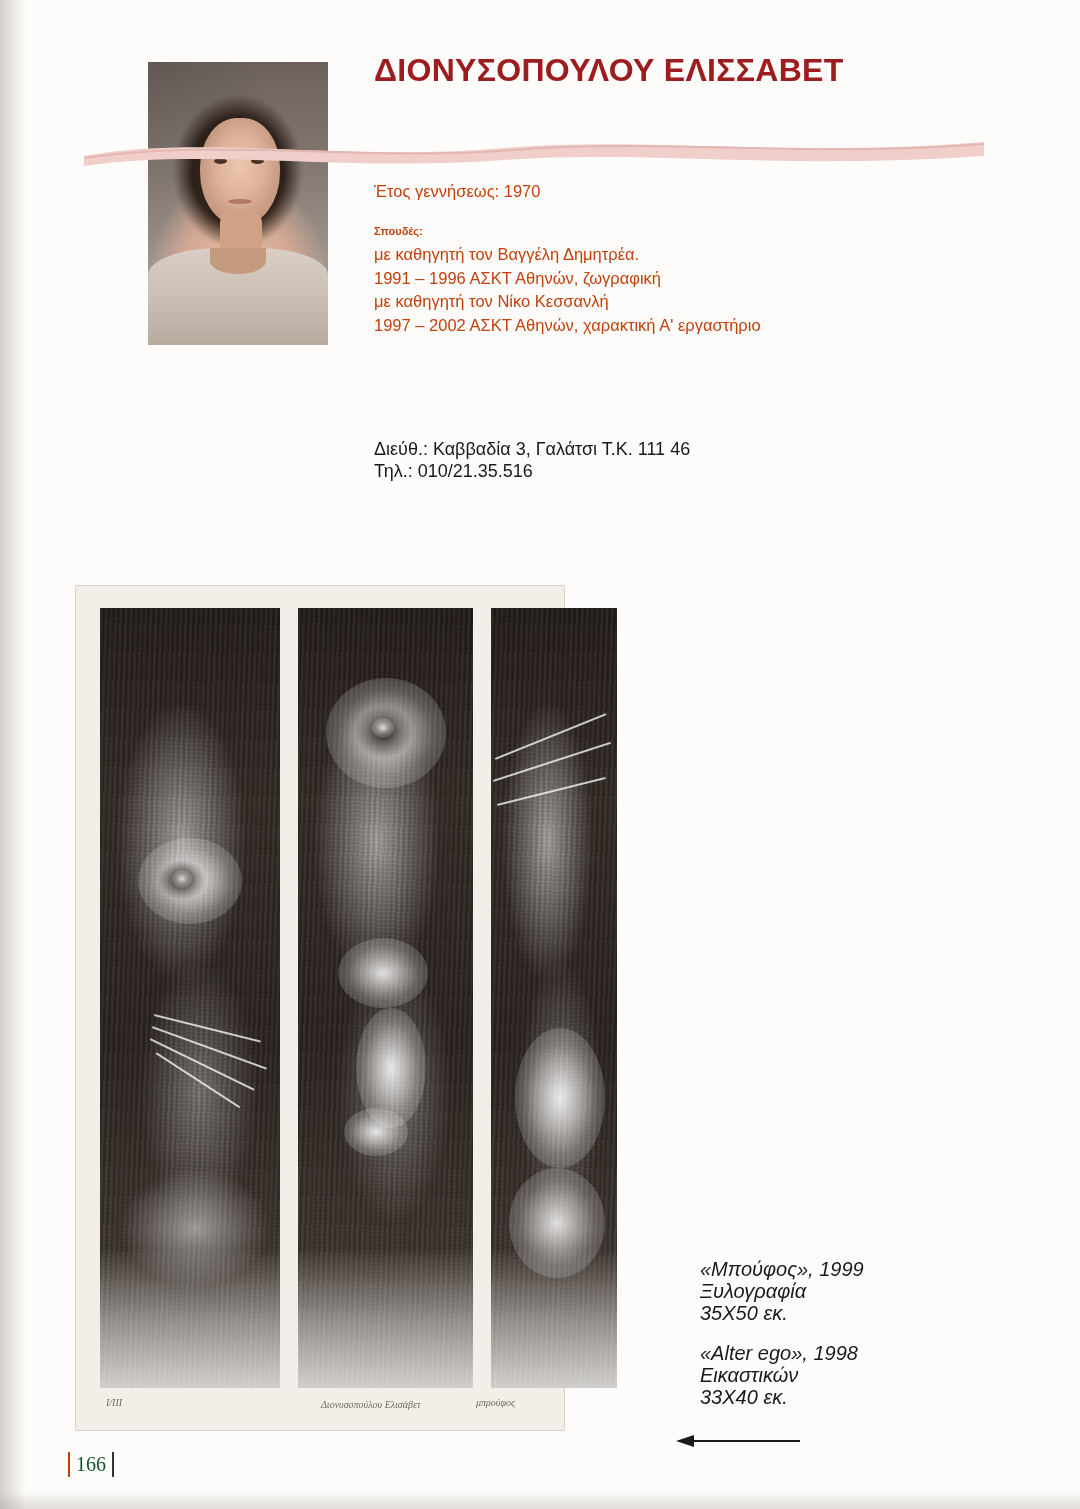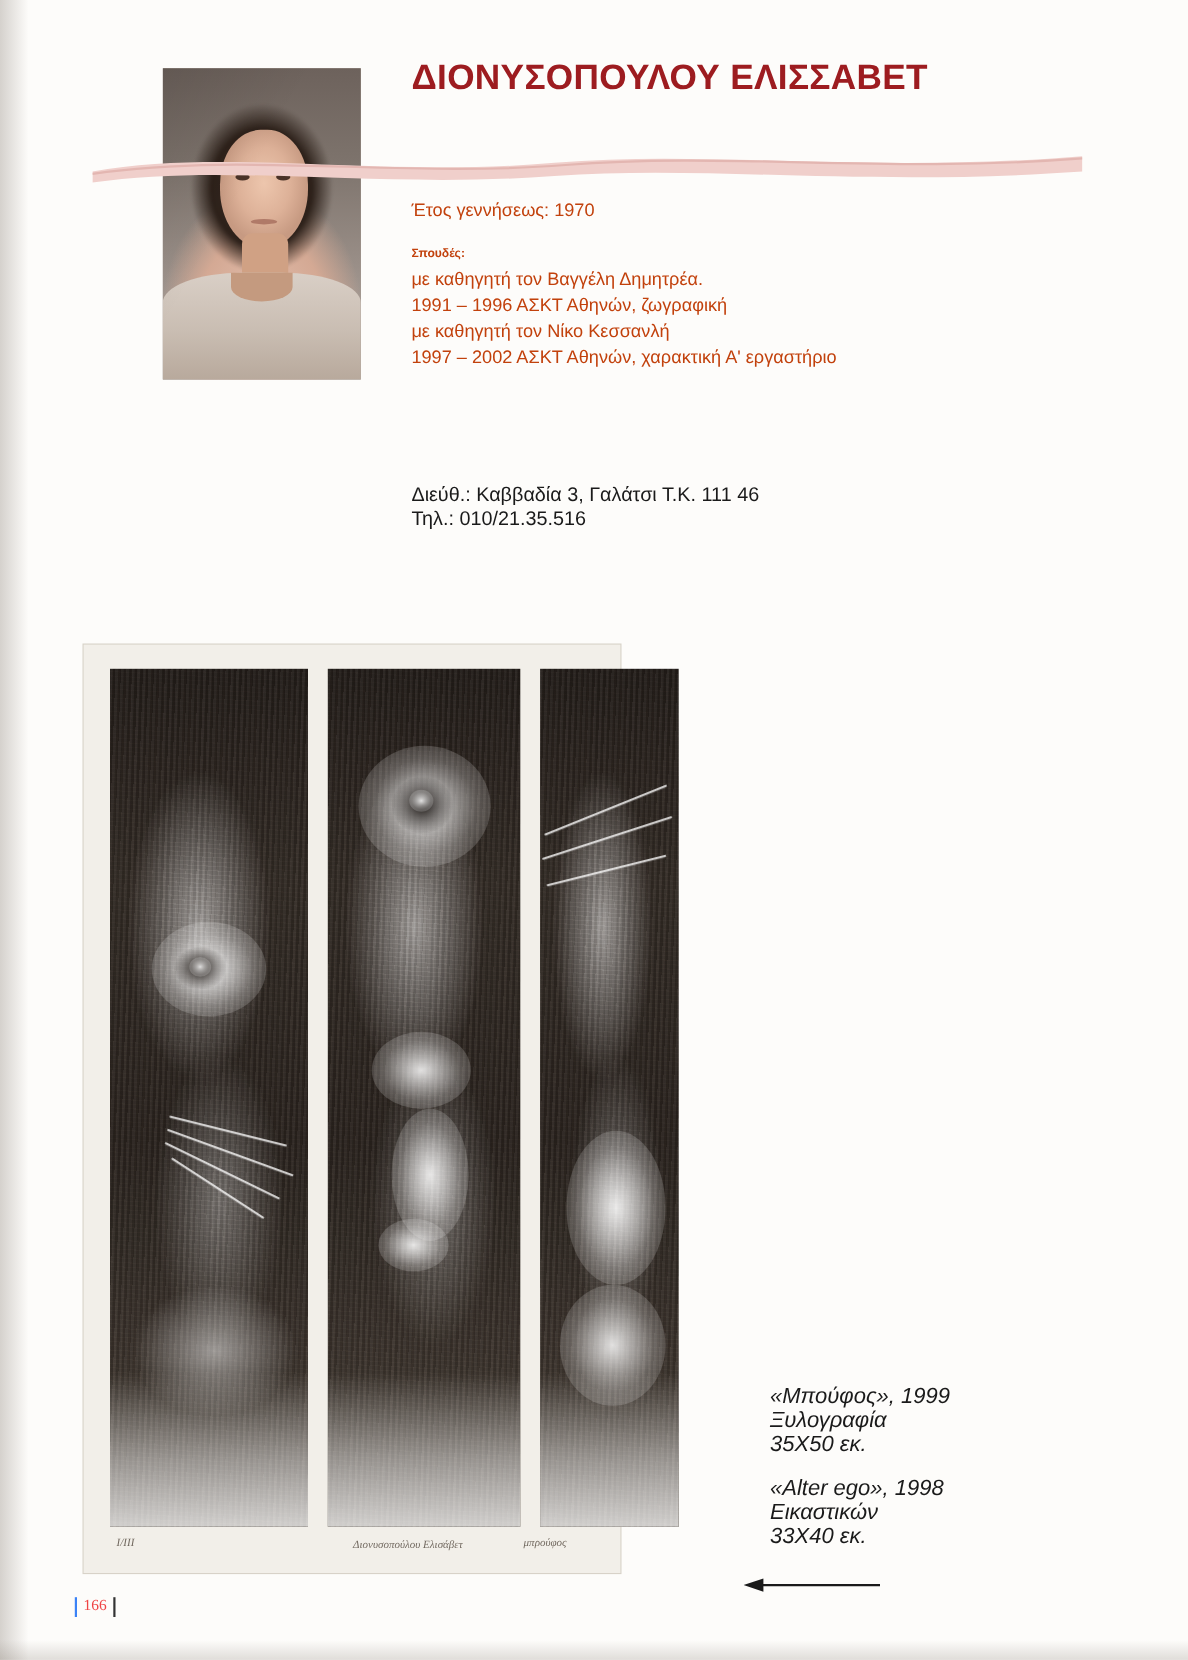--- a/index.html
+++ b/index.html
@@ -225,24 +225,24 @@
     top: 1434px;
     width: 124px;
     height: 14px;
   }
 
   
   .folio {
     position: absolute;
     left: 68px;
     top: 1452px;
-    font-size: 14px;
-    color: #ef4444;
+    font-size: 20px;
+    color: #14532d;
     padding: 1px 6px;
-    border-left: 2px solid #3b82f6;
+    border-left: 2px solid #c2410c;
     border-right: 2px solid #333;
     font-family: "Liberation Serif", serif;
   }
 
   .edge-shadow {
     position: absolute;
     left: 0; top: 0;
     width: 26px; height: 1509px;
     background: linear-gradient(90deg, rgba(120,110,100,0.30) 0%, rgba(255,255,255,0) 100%);
     pointer-events: none;

